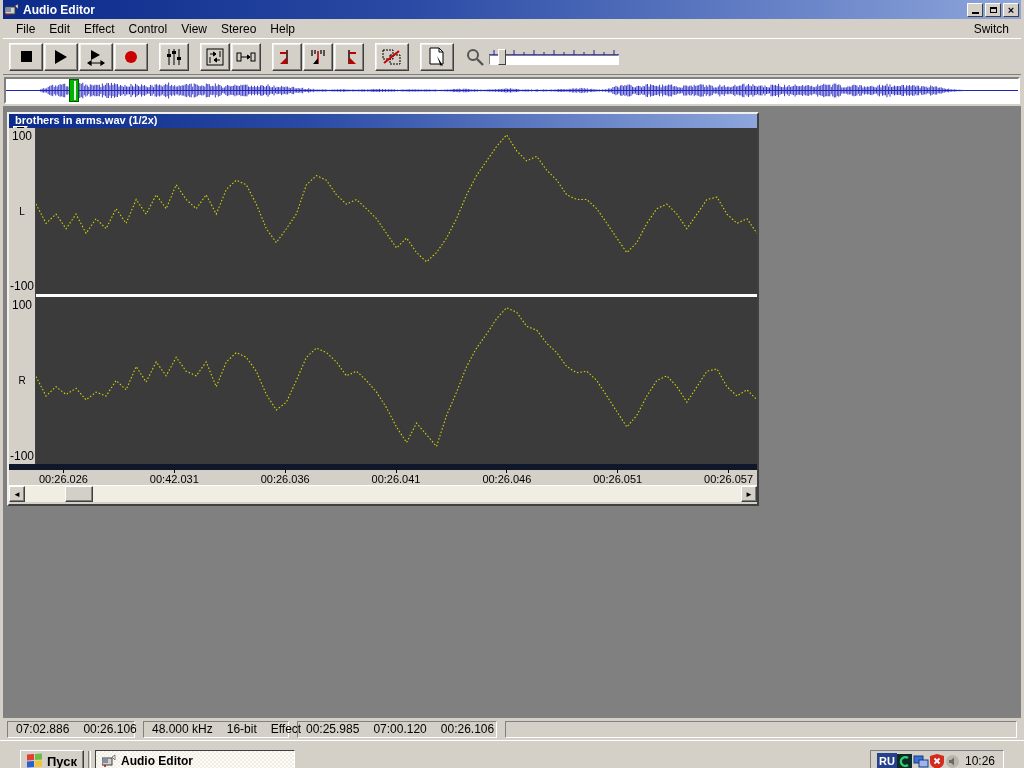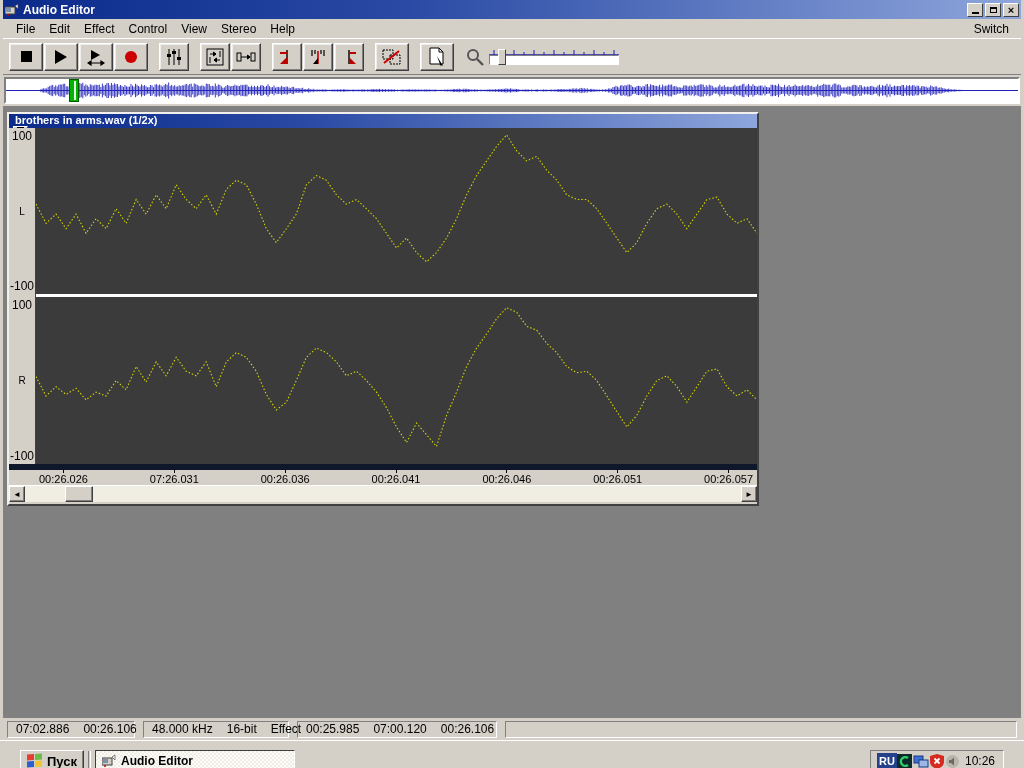--- a/index.html
+++ b/index.html
@@ -309,21 +309,21 @@
         </div>
       </div>
 
       <div class="ruler">
         <div class="tick-unit">
             <div class="tick"></div>
             <span>00:26.026</span>
           </div>
         <div class="tick-unit">
             <div class="tick"></div>
-            <span>07:26.031</span>
+            <span>00:42.031</span>
           </div>
         <div class="tick-unit">
             <div class="tick"></div>
             <span>00:26.036</span>
           </div>
         <div class="tick-unit">
             <div class="tick"></div>
             <span>00:26.041</span>
           </div>
         <div class="tick-unit">

